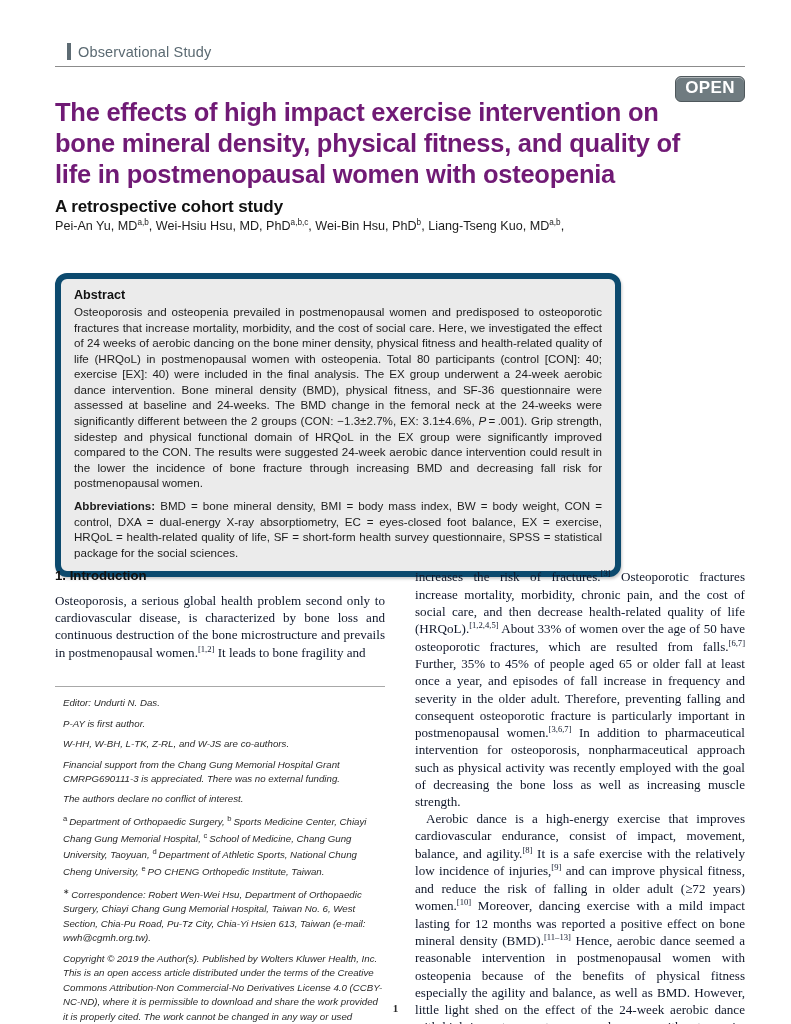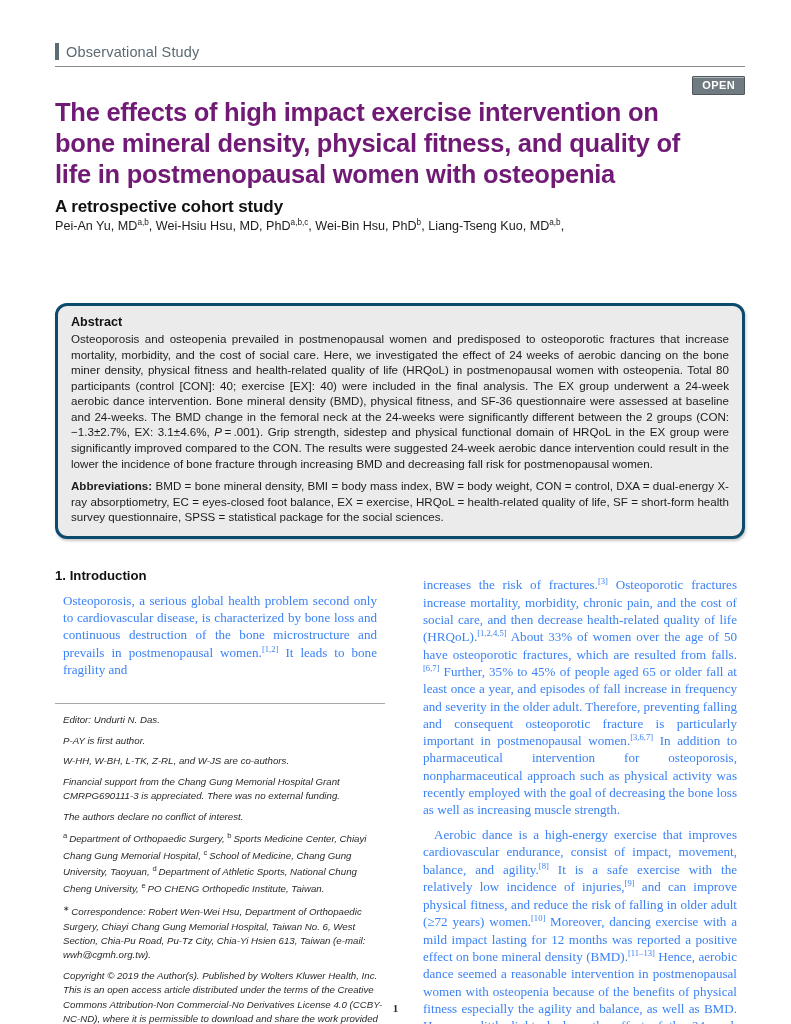--- a/index.html
+++ b/index.html
@@ -61,21 +61,21 @@
     height: 5px;
     margin-left: auto;
     margin-top: 1px;
     background-image: radial-gradient(circle, #9a9a9a 0.9px, transparent 1.1px);
     background-size: 4.5px 5px;
     background-repeat: repeat-x;
     background-position: 0 1px;
   }
   .section-tag {
     position: absolute;
-    left: 0;
+    left: 12px;
     top: 27px;
     display: flex;
     align-items: center;
     gap: 7px;
   }
   .section-tag .bar {
     width: 4px;
     height: 17px;
     background: #5d6b73;
     display: block;
@@ -94,25 +94,25 @@
     height: 1px;
     background: #8c8c8c;
   }
   .open-badge {
     position: absolute;
     right: 0px;
     top: 4px;
     background: #6f7b80;
     color: #ffffff;
     font-family: "Liberation Sans", "DejaVu Sans", sans-serif;
-    font-size: 11px;
+    font-size: 17px;
     font-weight: 700;
     letter-spacing: 0.4px;
     padding: 2px 9px 3px 9px;
-    border-radius: 1px;
+    border-radius: 6px;
     border: 1px solid #4f585c;
     box-shadow: inset 0 1px 0 rgba(255,255,255,0.45);
     line-height: 1.1;
   }
   .open-badge-wrap {
     position: absolute;
     left: 55px;
     top: 72px;
     width: 690px;
     height: 20px;
@@ -148,26 +148,26 @@
     line-height: 1.5;
     color: #1c1c1c;
     width: 640px;
   }
   .authors sup { font-size: 8.2px; }
 
   
   .abstract-box {
     position: absolute;
     left: 55px;
-    top: 303px;
-    width: 690px;
+    top: 273px;
+    width: 566px;
     box-sizing: border-box;
     background: #ebebeb;
     border-radius: 12px;
-    border: 3px solid #0c4a6e;
+    border: 6px solid #0c4a6e;
     padding: 9px 13px 11px 13px;
     box-shadow: 1px 2px 3px rgba(0,0,0,0.22);
   }
   .abstract-box .abs-head {
     font-family: "Liberation Sans", "DejaVu Sans", sans-serif;
     font-size: 12.6px;
     font-weight: 700;
     margin-bottom: 2px;
     color: #111;
   }
@@ -197,22 +197,22 @@
     font-size: 13.2px;
     font-weight: 700;
     margin: 0 0 9px 0;
     color: #111;
   }
   p.body-par {
     font-family: "Liberation Serif", "DejaVu Serif", serif;
     font-size: 13.1px;
     line-height: 1.315;
     text-align: justify;
-    margin: 8px;
-    color: #3b82f6;
+    margin: 0;
+    color: #0f172a;
     hyphens: auto;
   }
   p.body-par.indent { text-indent: 11px; }
   p.body-par sup { font-size: 8.6px; }
 
   .fn-rule {
     width: 330px;
     height: 1px;
     background: #a8a8a8;
     margin: 25px 0 9px 0;

